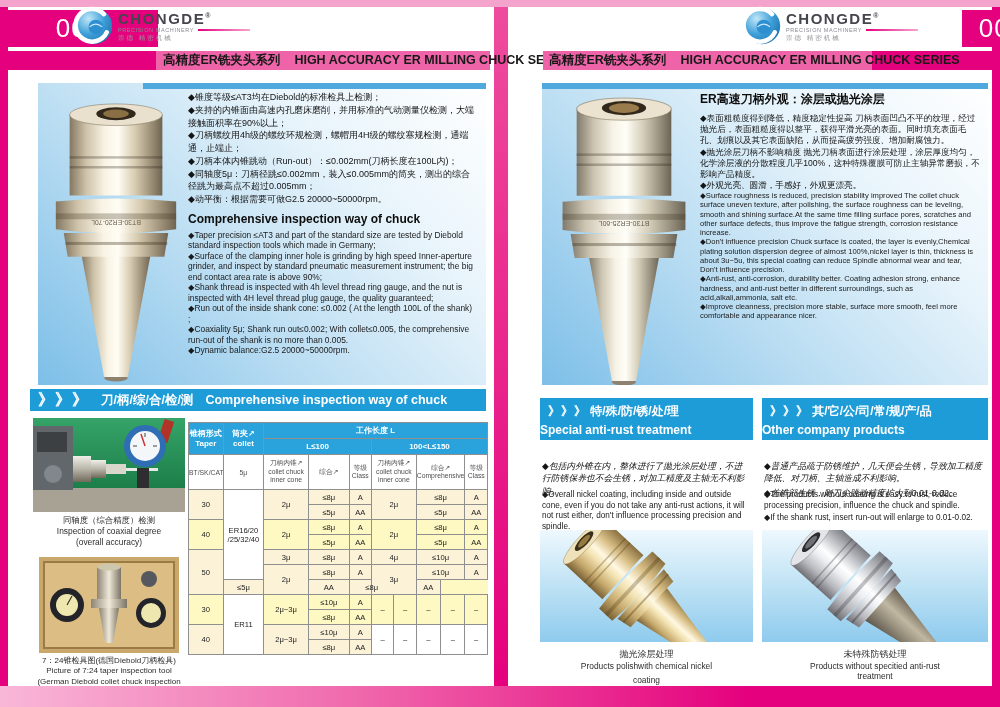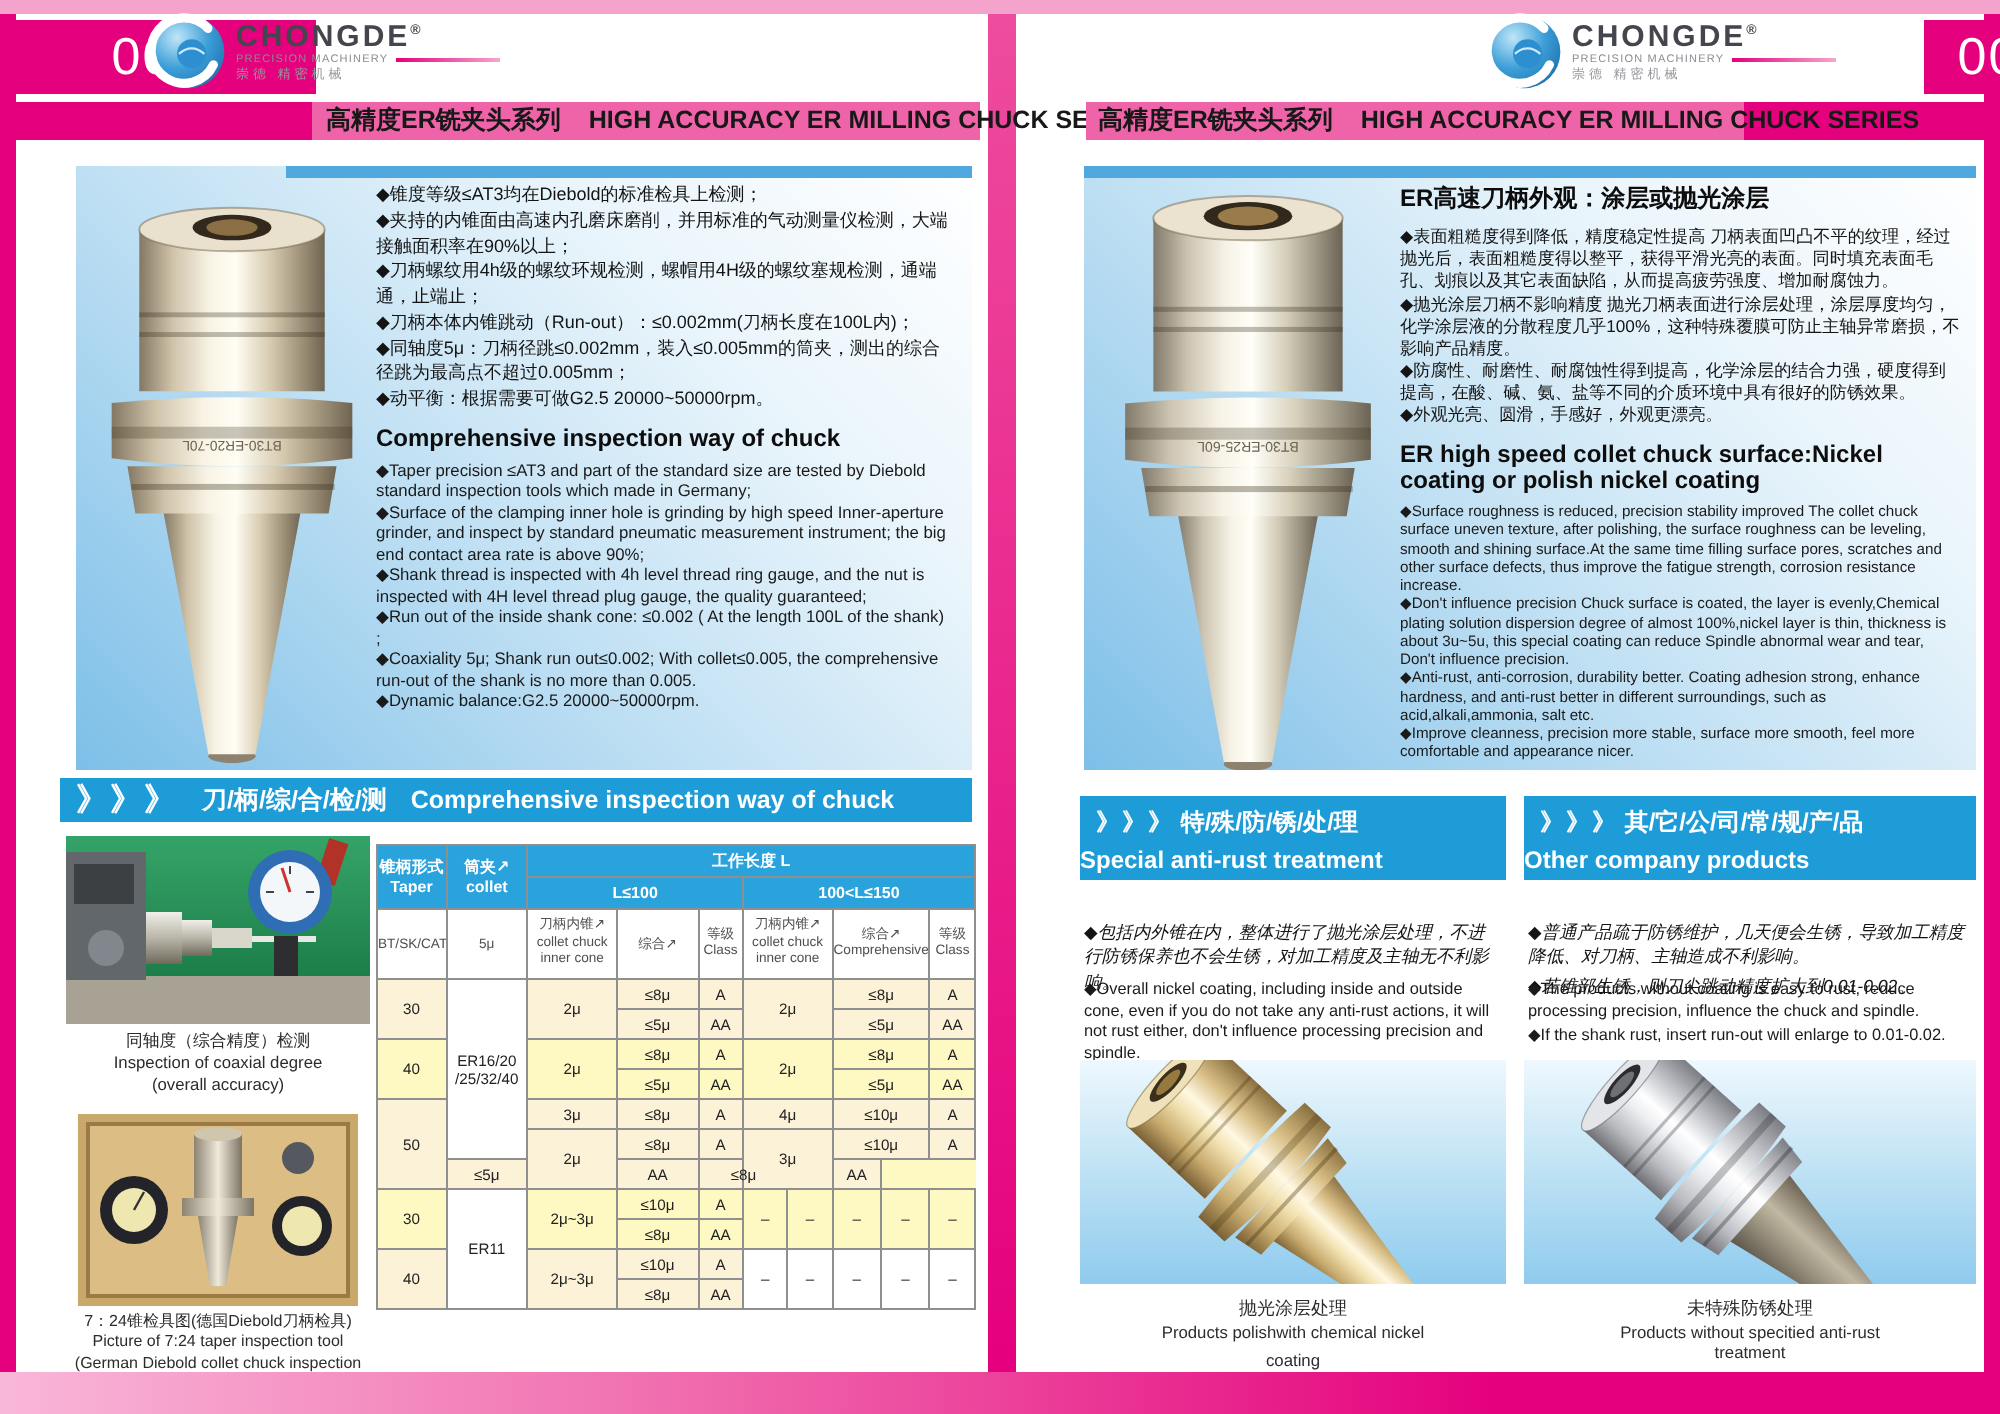--- a/index.html
+++ b/index.html
@@ -392,24 +392,22 @@
         <ellipse cx="75" cy="13" rx="22" ry="7" fill="#32291c"></ellipse>
         <ellipse cx="75" cy="13" rx="15" ry="4.8" fill="#9a7c4c"></ellipse>
         <text x="75" y="131" font-size="7" text-anchor="middle" fill="#6d6353" transform="rotate(180 75 128)">BT30-ER25-60L</text>
       </svg>
 
       <div class="panel-text" style="left:158px;width:280px;">
         <p class="ph-cn" style="font-size:12px;">ER高速刀柄外观：涂层或抛光涂层</p>
         <div class="cnb">
           <p>◆表面粗糙度得到降低，精度稳定性提高 刀柄表面凹凸不平的纹理，经过抛光后，表面粗糙度得以整平，获得平滑光亮的表面。同时填充表面毛孔、划痕以及其它表面缺陷，从而提高疲劳强度、增加耐腐蚀力。</p>
           <p>◆抛光涂层刀柄不影响精度 抛光刀柄表面进行涂层处理，涂层厚度均匀，化学涂层液的分散程度几乎100%，这种特殊覆膜可防止主轴异常磨损，不影响产品精度。</p>
-          <p>◆防腐性、耐磨性、耐腐蚀性得到提高，化学涂层的结合力强，硬度得到提高，在酸、碱、氨、盐等不同的介质环境中具有很好的防锈效果。</p>
           <p>◆外观光亮、圆滑，手感好，外观更漂亮。</p>
         </div>
-        <p class="ph-en">ER high speed collet chuck surface:Nickel coating or polish nickel coating</p>
         <div class="enb">
           <p>◆Surface roughness is reduced, precision stability improved  The collet chuck surface uneven texture, after polishing, the surface roughness can be leveling, smooth and shining surface.At the same time filling surface pores, scratches and other surface defects, thus improve the fatigue strength, corrosion resistance increase.</p>
           <p>◆Don't influence precision  Chuck surface is coated, the layer is evenly,Chemical plating solution dispersion degree of almost 100%,nickel layer is thin, thickness is about 3u~5u, this special coating can reduce Spindle abnormal wear and tear, Don't influence precision.</p>
           <p>◆Anti-rust, anti-corrosion, durability better.  Coating adhesion strong, enhance hardness, and anti-rust better in different surroundings, such as acid,alkali,ammonia, salt etc.</p>
           <p>◆Improve cleanness, precision more stable, surface more smooth, feel more comfortable and appearance nicer.</p>
         </div>
       </div>
     </div>
 
     <div class="rsec" style="left:32px;width:213px;">

